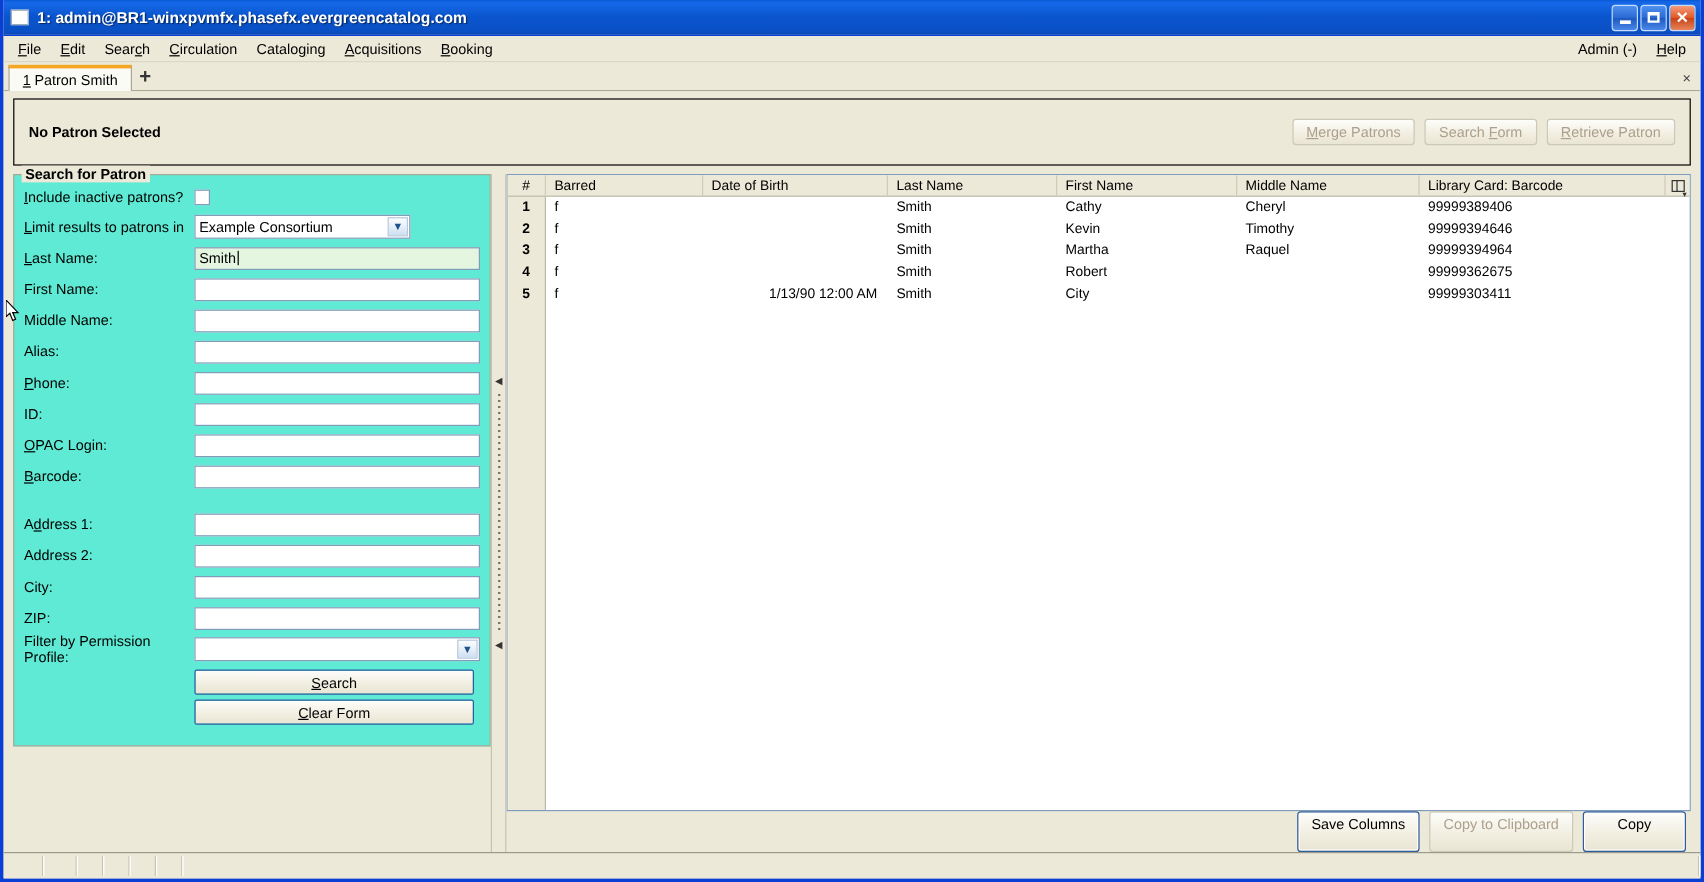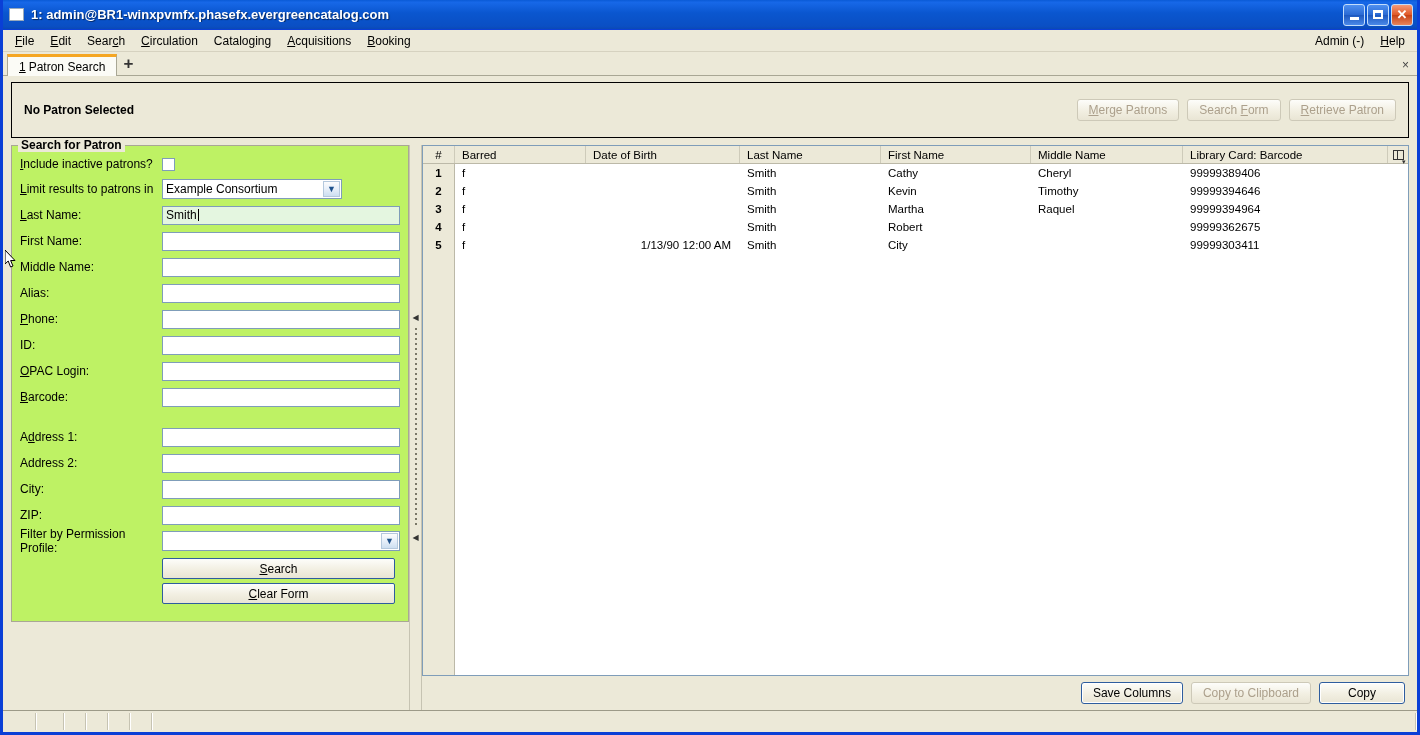--- a/index.html
+++ b/index.html
@@ -116,21 +116,21 @@
   .xpbtn.disabled { color: #aca08c; border-color: #cdc9b8; }
   .xpbtn.focus { border: 1px solid #2e5d9e; box-shadow: inset 0 0 0 1px #fff; }
 
   
   .split { flex: 1 1 auto; display: flex; min-height: 0; padding-top: 7px; }
 
   
   .left-pane { width: 398px; flex: 0 0 398px; position: relative; }
   .fieldset {
     border: 1px solid #a9a795;
-    background: #bef264;
+    background: #5eead4;
     padding: 6px 8px 10px 8px;
     position: relative;
     height: 477px;
   }
   .legend {
     position: absolute; top: -8px; left: 6px;
     background: #ece9d8; padding: 0 3px;
     font-size: 12px; font-weight: bold;
   }
   .frow { display: flex; align-items: center; height: 24px; }
@@ -246,21 +246,21 @@
   }
   .rows { flex: 1 1 auto; background: #fff; }
   .row { display: flex; height: 18px; font-size: 11.5px; }
   .cell {
     display: flex; align-items: center;
     padding-left: 7px; overflow: hidden; white-space: nowrap;
   }
   .cell.right { justify-content: flex-end; padding-right: 9px; padding-left: 0; }
 
   .grid-actions {
-    flex: 0 0 34px; display: flex; align-items: center;
+    flex: 0 0 34px; display: flex; 
     justify-content: flex-end; gap: 8px; padding: 0 4px;
   }
 
   
   .statusbar {
     flex: 0 0 22px; height: 22px;
     background: #ece9d8;
     border-top: 1px solid #9c9a88;
     display: flex; align-items: stretch;
     padding: 2px 0 2px 4px;
@@ -303,21 +303,21 @@
     <div class="menu-item"><u>B</u>ooking</div>
     <div class="menu-right">
       <div class="menu-item">Admin (-)</div>
       <div class="menu-item"><u>H</u>elp</div>
     </div>
   </div>
 
   <div class="tabbar">
     <div class="tab">
       <u>1</u>
-      <span style="margin-left:3px">Patron Search</span>
+      <span style="margin-left:3px">Patron Smith</span>
     </div>
     <div class="tab-plus">+</div>
     <div class="tab-close">×</div>
   </div>
 
   <div class="content">
 
     <div class="patron-bar">
       <div class="patron-label">No Patron Selected</div>
       <div class="patron-actions">

